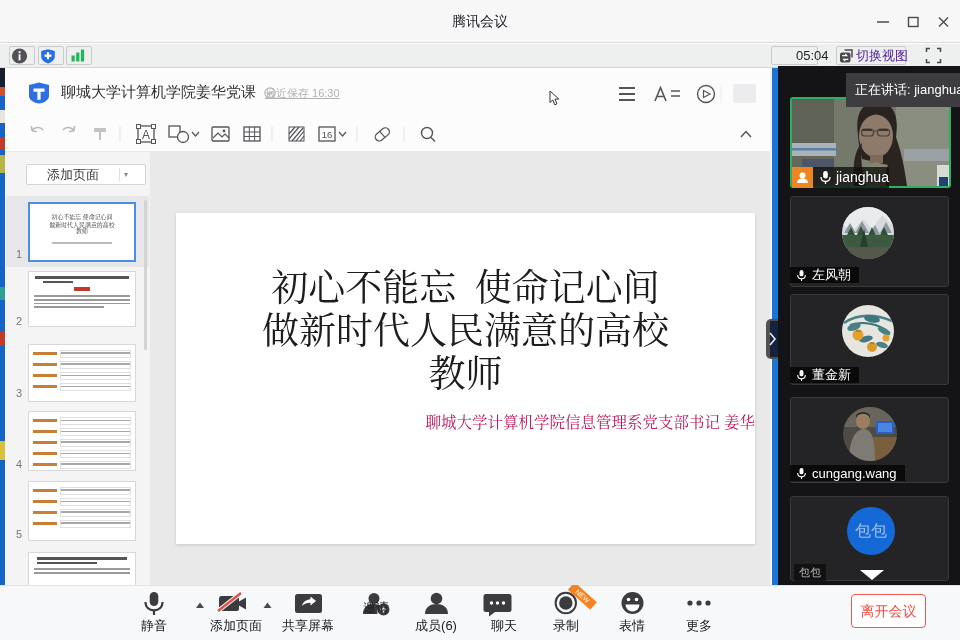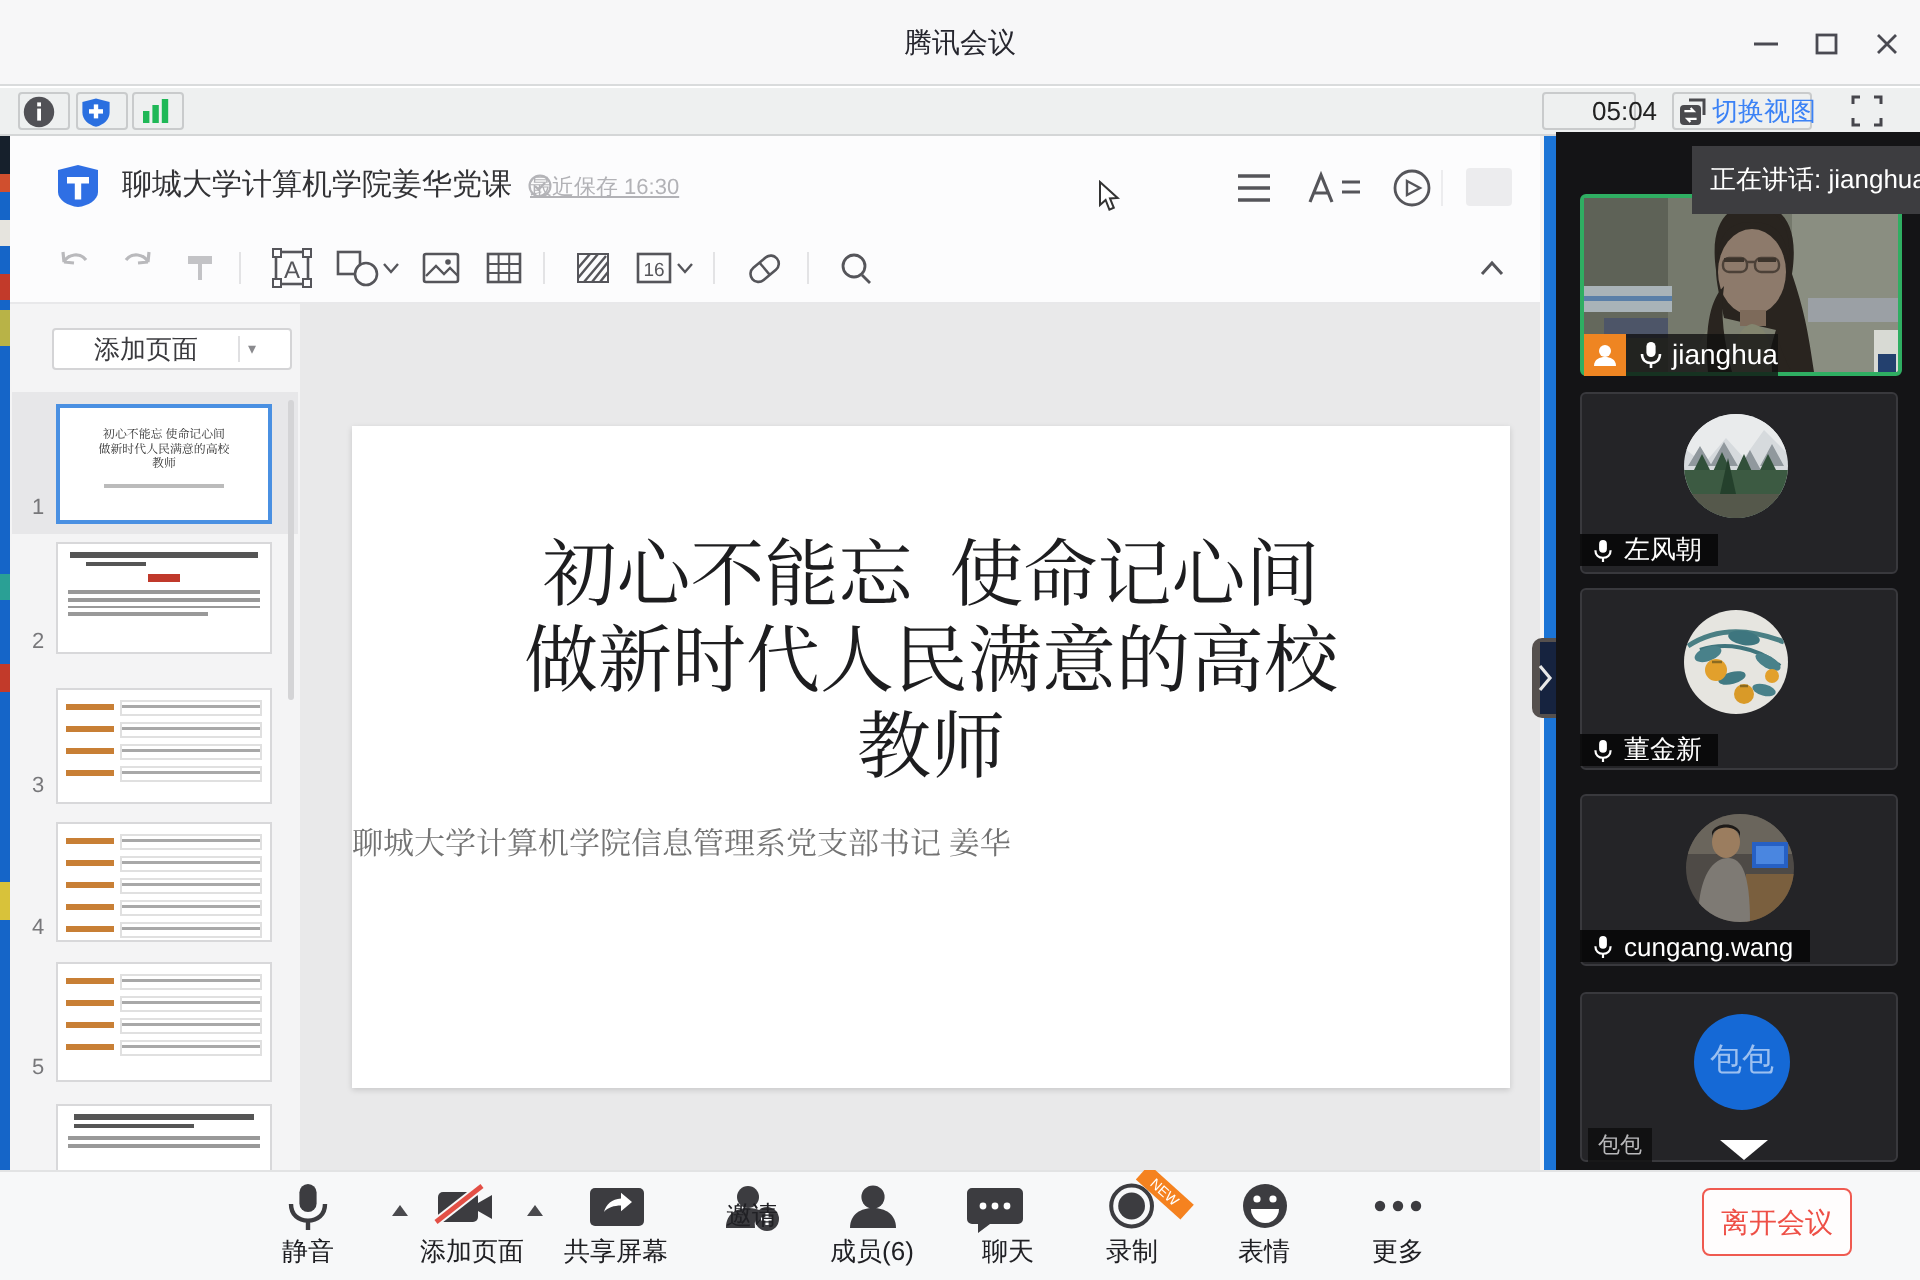--- a/index.html
+++ b/index.html
@@ -17,21 +17,21 @@
 
 
 #main { left:0; top:68px; width:960px; height:517px; background:#141416; }
 #sliver { left:0; top:0; width:5px; height:517px;
   background:linear-gradient(180deg,#16202c 0 19px,#d04f2e 19px 28px,#1565c8 28px 42px,#e6e4de 42px 55px,#1565c8 55px 69px,#c23a2a 69px 82px,#1565c8 82px 87px,#b8b347 87px 105px,#1565c8 105px 219px,#2aa095 219px 232px,#1565c8 232px 264px,#c23a2a 264px 278px,#1565c8 278px 373px,#d8c23a 373px 392px,#1565c8 392px 517px); }
 #sliver::after { content:""; position:absolute; right:-1px; top:0; width:1px; height:517px; background:#4a4a4a; }
 #wps { left:5px; top:0; width:766px; height:517px; background:#fcfcfd; }
 
 
 .slidetitle { font-family:"Liberation Serif","Noto Serif CJK SC","Noto Serif SC",serif; color:#1d1d1f; font-size:37px; line-height:43px; text-align:center; width:100%; }
-.slidesub { font-family:"Liberation Serif","Noto Serif CJK SC","Noto Serif SC",serif; color:#737373; font-size:15.5px; text-align:left; width:100%; }
+.slidesub { font-family:"Liberation Serif","Noto Serif CJK SC","Noto Serif SC",serif; color:#be185d; font-size:15.5px; text-align:right; width:100%; }
 
 
 .thumbcard { position:absolute; left:28px; width:108px; background:#fff; border:1px solid #d8d8da; }
 .thumbnum { position:absolute; left:12px; font-size:11px; color:#77777a; }
 .trow { margin:3px 4px 0; height:8px; position:relative; }
 .trow::before { content:""; position:absolute; left:0; top:2px; width:24px; height:3px; background:#c87f35; }
 .trow::after { content:""; position:absolute; left:27px; top:0; right:0; bottom:0; border:1px solid #e0e0e0; background:repeating-linear-gradient(180deg,#fff 0 1.5px,#a8a8a8 1.5px 2.8px,#fff 2.8px 4.5px); }
 
 
 .tile { position:absolute; left:790px; width:159px; background:#242427; border:1px solid #39393d; border-radius:3px; }
@@ -64,21 +64,21 @@
   <rect x="9.6" y="8.3" width="1.9" height="6" fill="#fff"></rect>
   <rect x="9.6" y="5.2" width="1.9" height="2" fill="#fff"></rect>
   <path d="M39 3.2 l6.8 1.8 v5.2 c0 3.5 -2.8 6 -6.8 7.2 c-4 -1.2 -6.8 -3.7 -6.8 -7.2 v-5.2 z" fill="#2a6fe0"></path>
   <rect x="37.9" y="6.2" width="2.2" height="7" fill="#fff"></rect>
   <rect x="35.5" y="8.6" width="7" height="2.2" fill="#fff"></rect>
   <rect x="62.5" y="9.5" width="3.2" height="6" fill="#1fb857"></rect>
   <rect x="67.2" y="6.5" width="3.2" height="9" fill="#1fb857"></rect>
   <rect x="71.9" y="3.5" width="3.2" height="12" fill="#1fb857"></rect>
 </svg>
 
-<div class="abs" style="left:856px;top:46px;width:52px;height:19px;font-size:13px;line-height:19px;color:#3b82f6">切换视图</div>
+<div class="abs" style="left:856px;top:46px;width:52px;height:19px;font-size:13px;line-height:19px;color:#4c1d95">切换视图</div>
 <svg class="abs" style="left:839px;top:48px;width:15px;height:15px" viewBox="0 0 15 15">
   <path d="M5.5 2 h7.5 v7.5" fill="none" stroke="#4a4a4e" stroke-width="1.5"></path>
   <rect x="1" y="4.5" width="10.5" height="10" rx="2" fill="#4a4a4e"></rect>
   <path d="M3.2 7.6 h4.6 l-1.5 -1.6 M9.3 11.4 h-4.6 l1.5 1.6" stroke="#fff" stroke-width="1.1" fill="none"></path>
 </svg>
 <svg class="abs" style="left:925px;top:47px;width:17px;height:17px" viewBox="0 0 17 17">
   <path d="M1.5 5 v-3.5 h3.5 M12 1.5 h3.5 v3.5 M15.5 12 v3.5 h-3.5 M5 15.5 h-3.5 v-3.5" fill="none" stroke="#46464c" stroke-width="1.5"></path>
 </svg>
 
 <div class="abs" id="main"></div>

